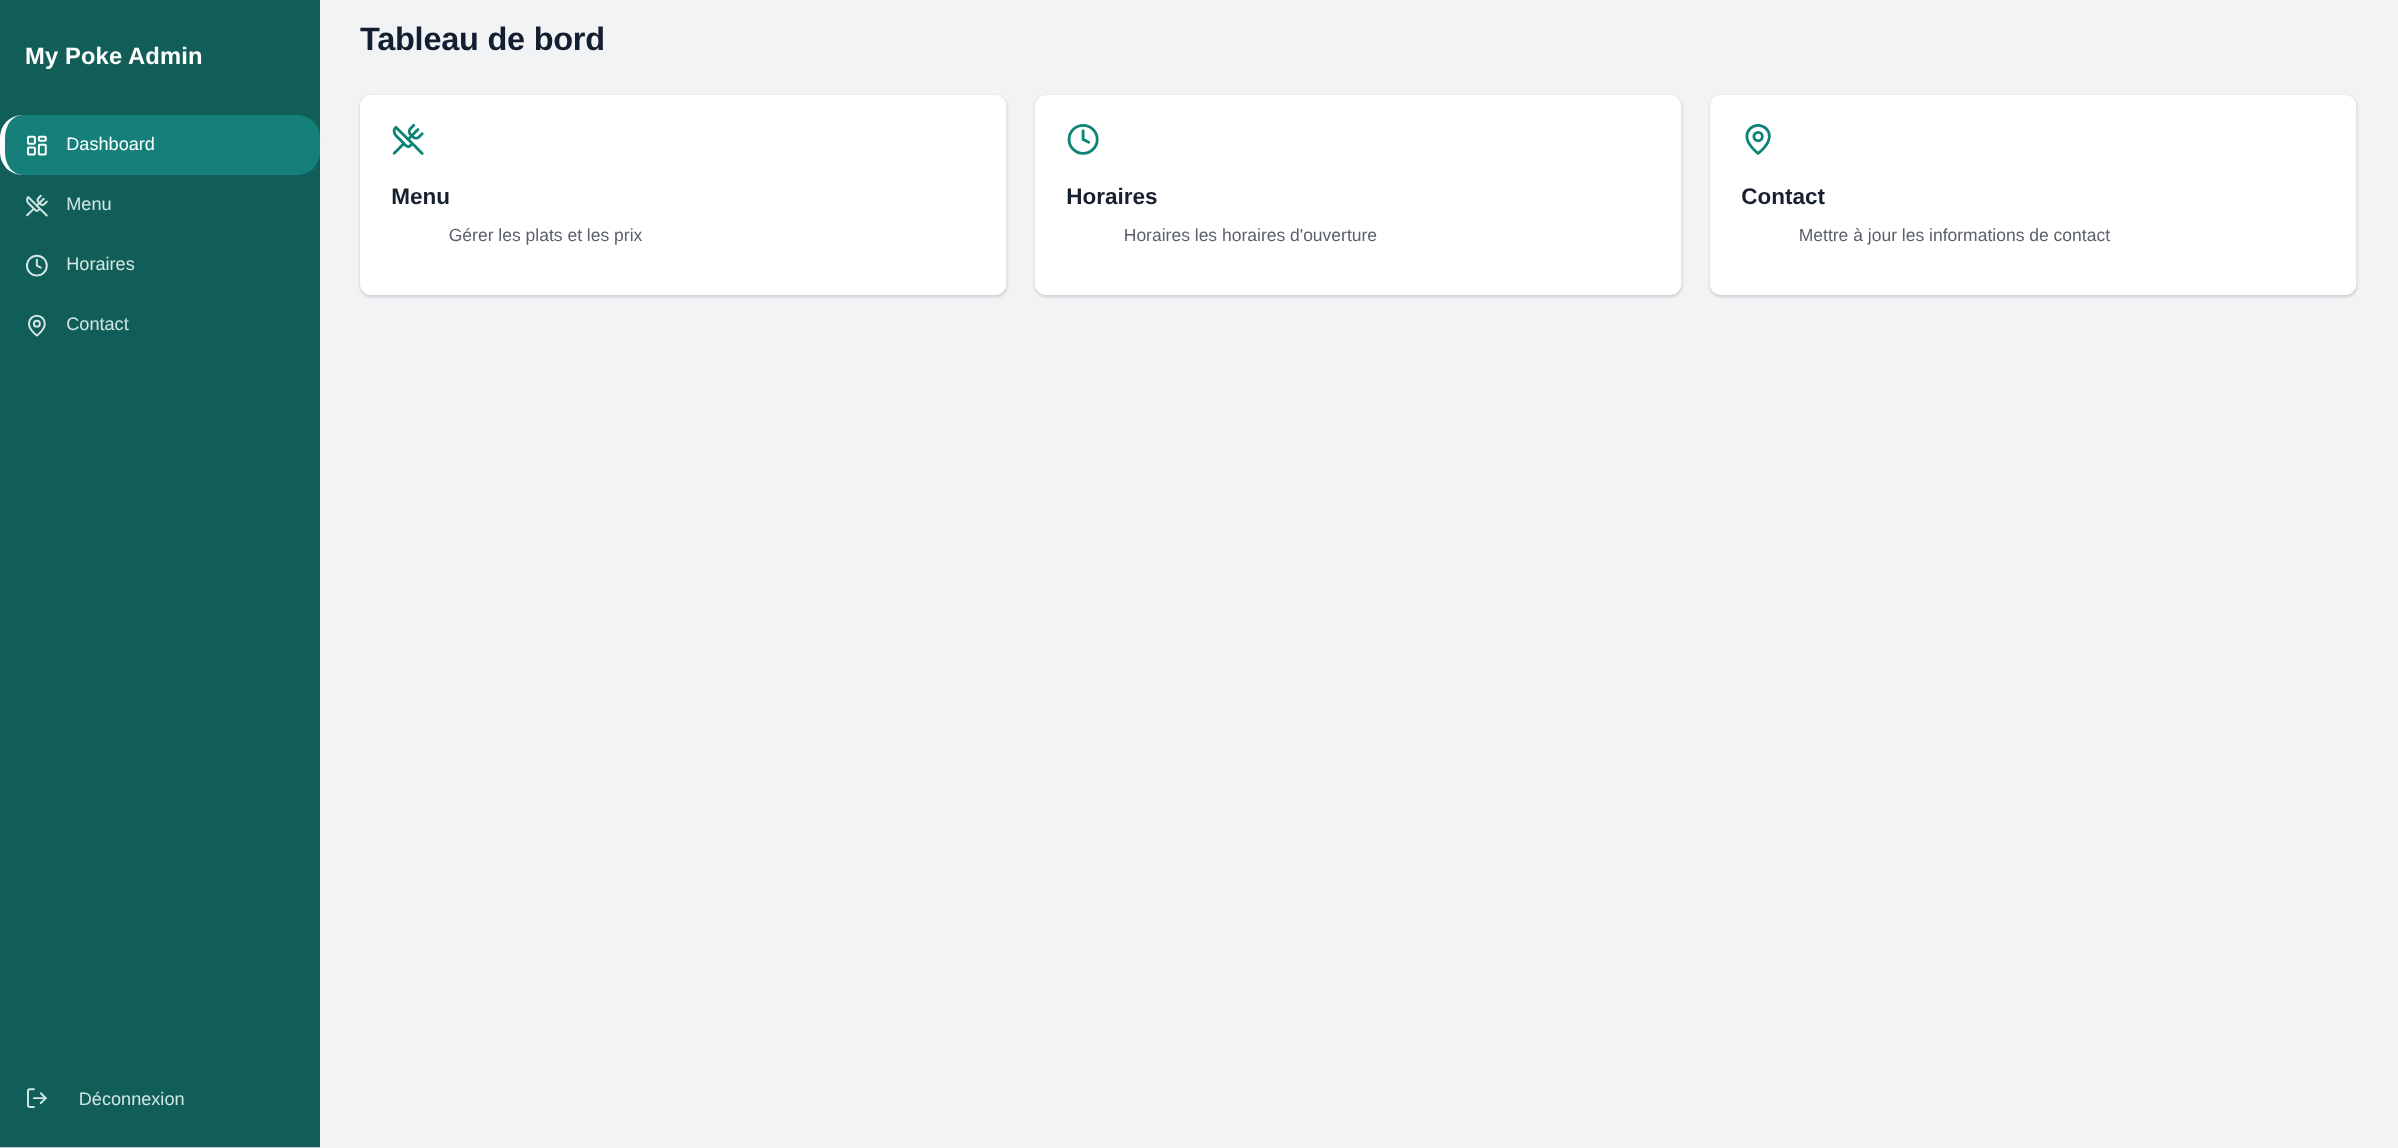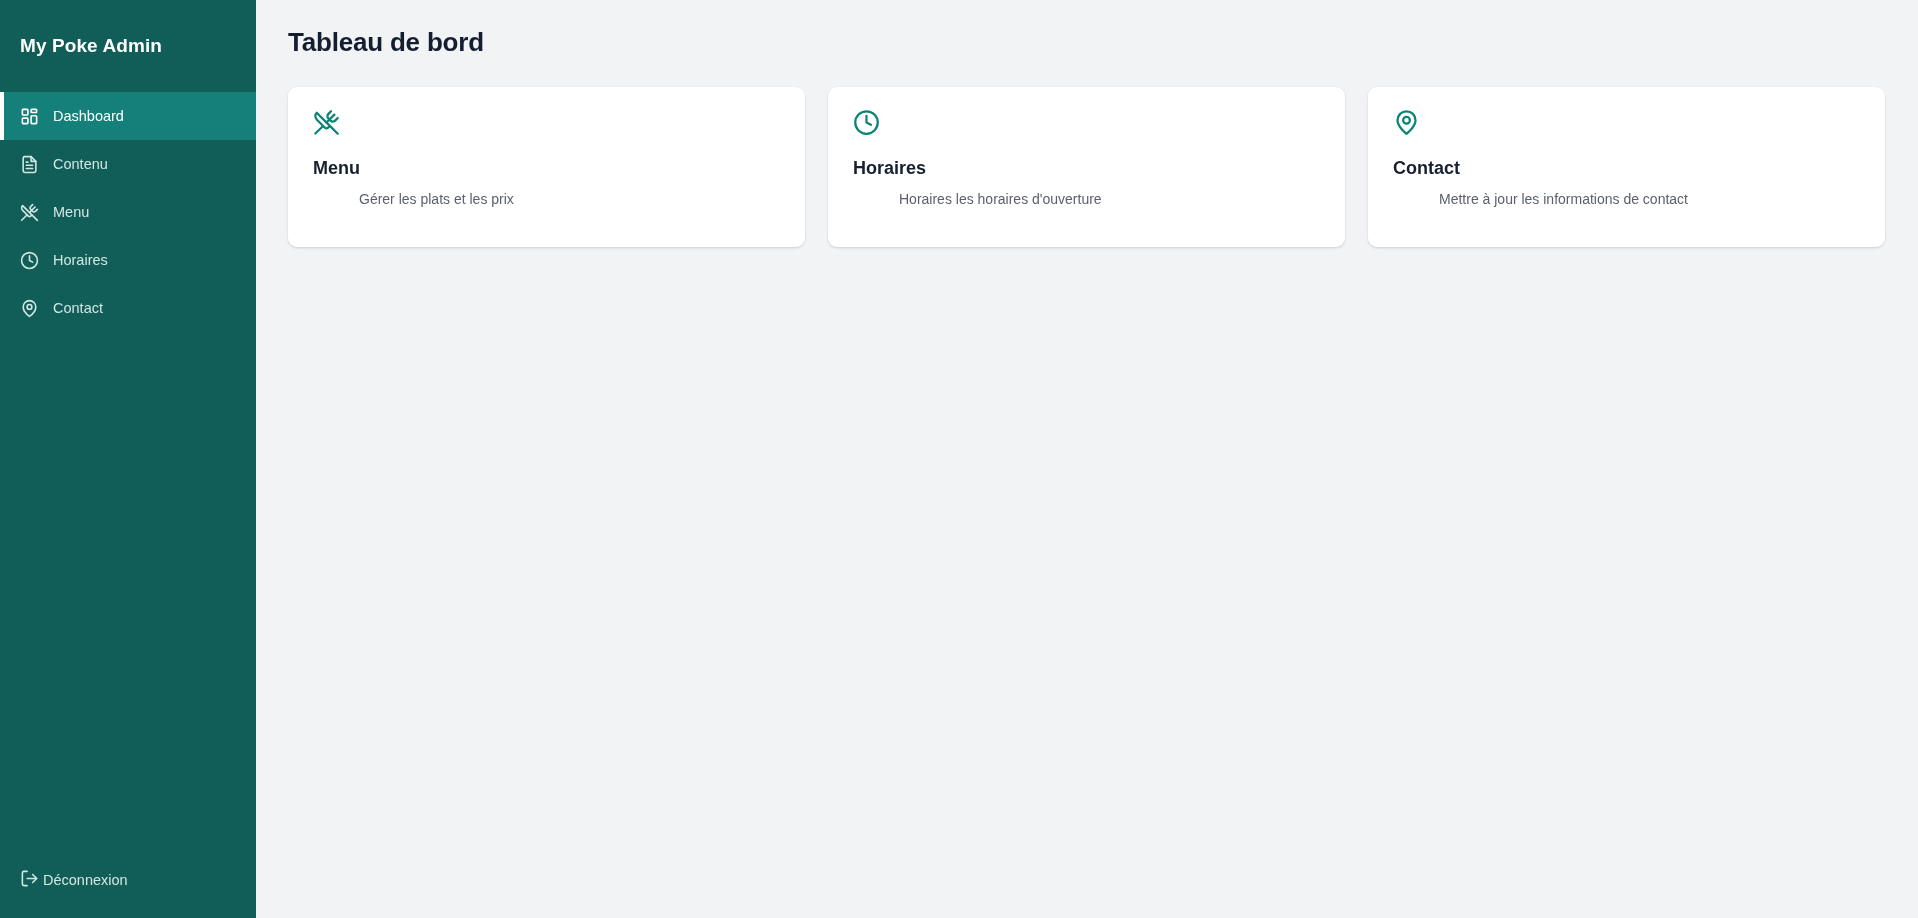--- a/index.html
+++ b/index.html
@@ -55,20 +55,21 @@
     gap: 14px;
     height: 48px;
     padding: 0 20px;
     color: #d2e6e3;
     font-size: 14.5px;
     text-decoration: none;
     border-left: 4px solid transparent;
     padding-left: 16px;
     cursor: pointer;
     user-select: none;
+    border-radius: 18px;
   }
 
   .nav-item .nav-icon {
     width: 19px;
     height: 19px;
     flex: 0 0 19px;
     display: block;
     color: #d2e6e3;
   }
 
@@ -82,40 +83,40 @@
   .nav-label { line-height: 1; }
 
   #sidebar-footer {
     margin-top: auto;
     padding-bottom: 14px;
   }
 
   #logout-item {
     display: flex;
     align-items: center;
-    gap: 4px;
+    gap: 24px;
     height: 48px;
     padding: 0 20px;
     color: #d2e6e3;
     font-size: 14.5px;
     cursor: pointer;
     user-select: none;
     border-left: 4px solid transparent;
     padding-left: 16px;
     text-decoration: none;
   }
 
   #logout-item .nav-icon { color: #d2e6e3; }
 
   
   #main {
     flex: 1;
     height: 918px;
     background: #f1f3f5;
-    padding: 27px 33px 0 32px;
+    padding: 16px 33px 0 32px;
     overflow: hidden;
   }
 
   #page-title {
     font-size: 26px;
     font-weight: bold;
     color: #141e31;
     letter-spacing: -0.2px;
     margin-bottom: 29px;
   }
@@ -176,32 +177,20 @@
         <svg viewBox="0 0 24 24" fill="none" stroke="currentColor" stroke-width="2" stroke-linecap="round" stroke-linejoin="round" width="19" height="19">
           <rect x="3" y="3" width="7" height="7" rx="1"></rect>
           <rect x="14" y="3" width="7" height="4" rx="1"></rect>
           <rect x="14" y="11" width="7" height="10" rx="1"></rect>
           <rect x="3" y="14" width="7" height="7" rx="1"></rect>
         </svg>
       </span>
       <span class="nav-label">Dashboard</span>
     </a>
 
-    <a class="nav-item">
-      <span class="nav-icon">
-        <svg viewBox="0 0 24 24" fill="none" stroke="currentColor" stroke-width="2" stroke-linecap="round" stroke-linejoin="round" width="19" height="19">
-          <path d="M14 2H6a2 2 0 0 0-2 2v16a2 2 0 0 0 2 2h12a2 2 0 0 0 2-2V8z"></path>
-          <path d="M14 2v6h6"></path>
-          <path d="M8 13h8"></path>
-          <path d="M8 17h8"></path>
-          <path d="M8 9h2"></path>
-        </svg>
-      </span>
-      <span class="nav-label">Contenu</span>
-    </a>
 
     <a class="nav-item">
       <span class="nav-icon">
         <svg viewBox="0 0 24 24" fill="none" stroke="currentColor" stroke-width="2" stroke-linecap="round" stroke-linejoin="round" width="19" height="19">
           <path d="m16 2-2.3 2.3a3 3 0 0 0 0 4.2l1.8 1.8a3 3 0 0 0 4.2 0L22 8"></path>
           <path d="M15 15 3.3 3.3a4.2 4.2 0 0 0 0 6l7.3 7.3c.7.7 2 .7 2.8 0L15 15Zm0 0 7 7"></path>
           <path d="M2.1 21.8l6.4-6.3"></path>
           <path d="m19 5-7 7"></path>
         </svg>
       </span>

